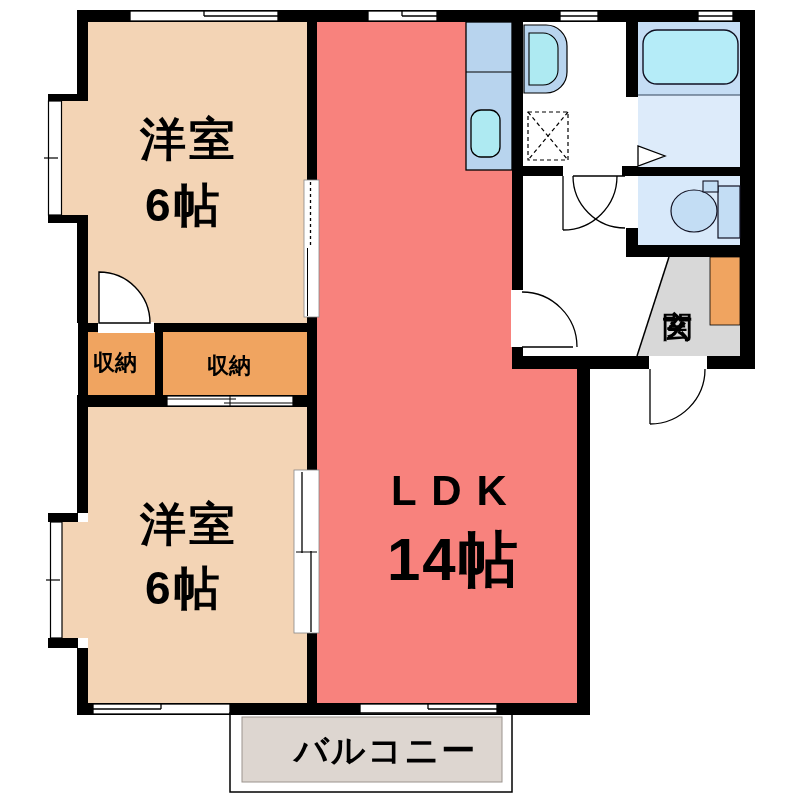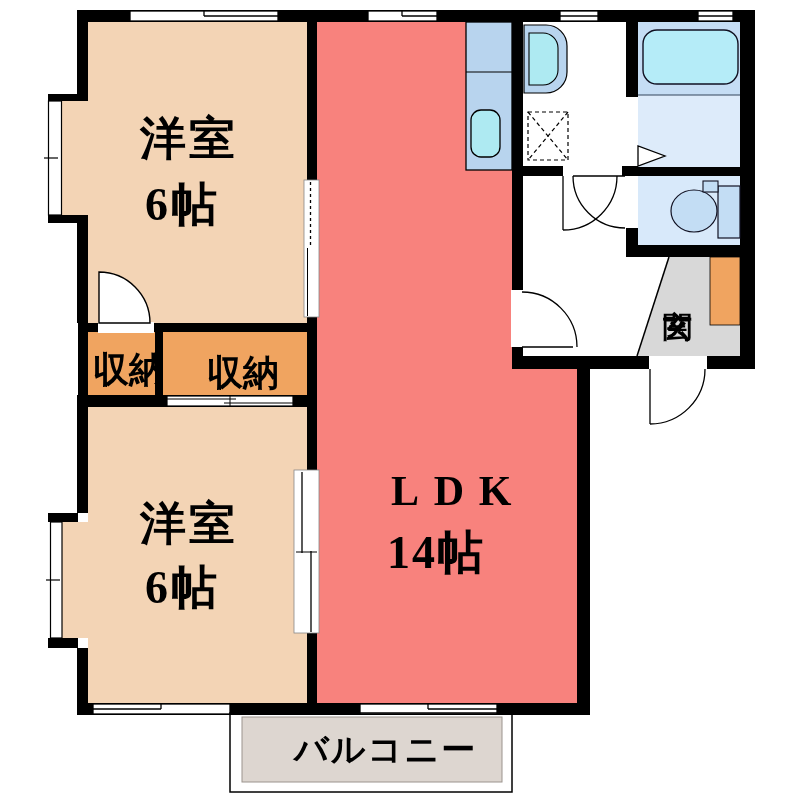--- a/index.html
+++ b/index.html
@@ -1,25 +1,25 @@
 <!DOCTYPE html>
 <html style="--wall: #000000; --peach: #f3d4b5; --salmon: #f8827d; --orange: #f0a460; --gray: #d8d8d8; --balcony: #ddd6d0; --bathfloor: #ddebfa; --tubsurround: #c5ddf4; --tub: #b5ecf8; --toiletfloor: #d8e9fa; --fixture: #c3ddf4; --counter: #b8d4ee; --sink: #aeeaf2;"><head>
 <meta charset="utf-8">
 <style>
   html,body{margin:0;padding:0;background:#fff;}
   #plan{position:relative;width:800px;height:800px;background:#fff;overflow:hidden;
-        font-family:Liberation Serif, serif;}
+        font-family:Liberation Sans, sans-serif;}
   .fill{position:absolute;}
   .wall{position:absolute;background:var(--wall);}
   svg.overlay{position:absolute;left:0;top:0;pointer-events:none;}
   .label{position:absolute;font-weight:bold;color:#000;white-space:nowrap;line-height:1;}
   .lbl-room{font-size:46px;letter-spacing:3px;}
   .lbl-ldk{font-size:42px;letter-spacing:.35em;}
-  .lbl-ldk-size{font-size:46px;letter-spacing:2px;}
-  .lbl-closet{font-size:36px;}
+  .lbl-ldk-size{font-size:60px;letter-spacing:2px;}
+  .lbl-closet{font-size:22px;}
   .lbl-balcony{font-size:34px;letter-spacing:2px;}
   .lbl-genkan{font-size:29px;writing-mode:vertical-rl;text-orientation:upright;letter-spacing:4px;}
 </style>
 </head>
 <body>
 
 <div id="plan">
 
   <div class="fill" style="left:88px;top:22px;width:219px;height:301px;background:var(--peach)"></div>
   <div class="fill" style="left:60px;top:101px;width:28px;height:114px;background:var(--peach)"></div>

